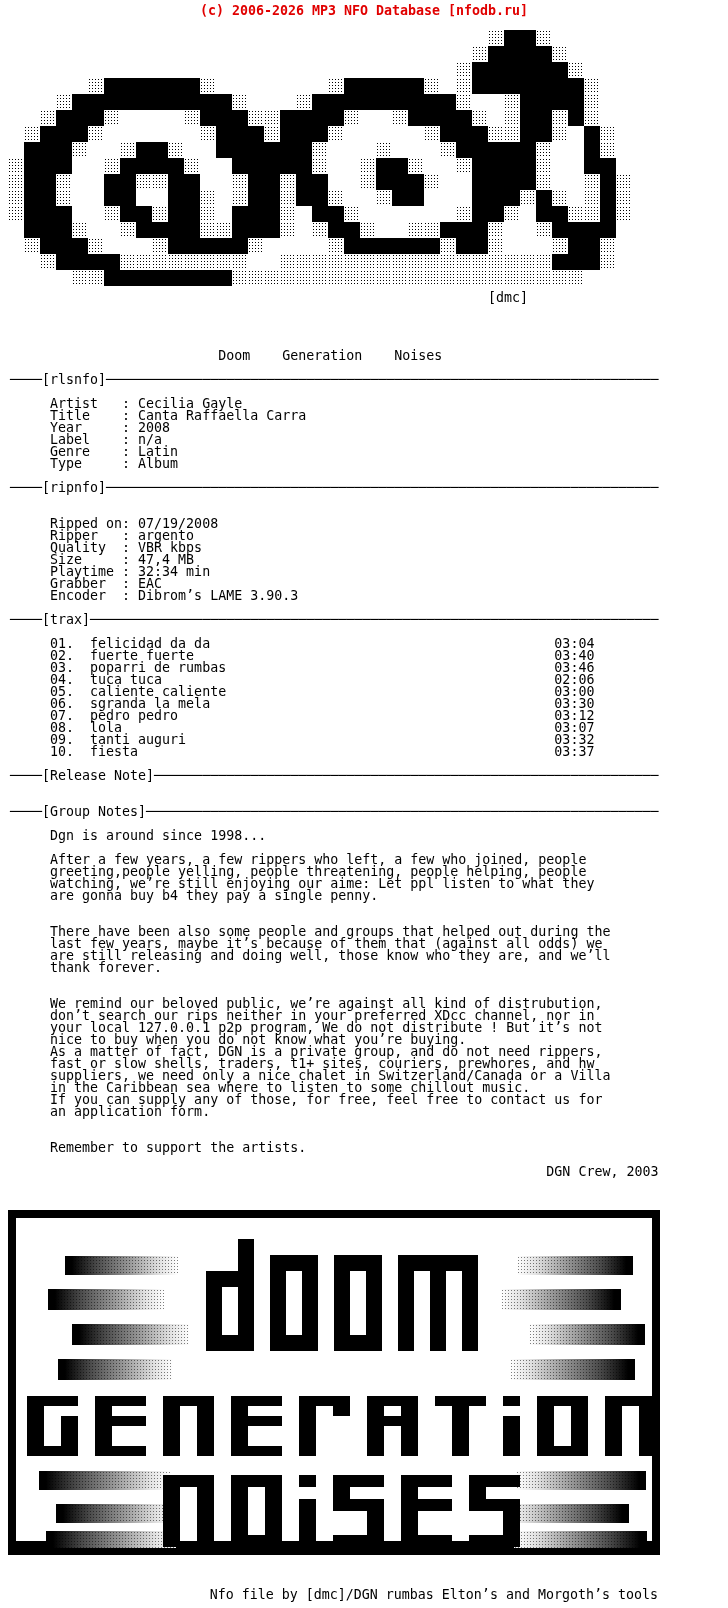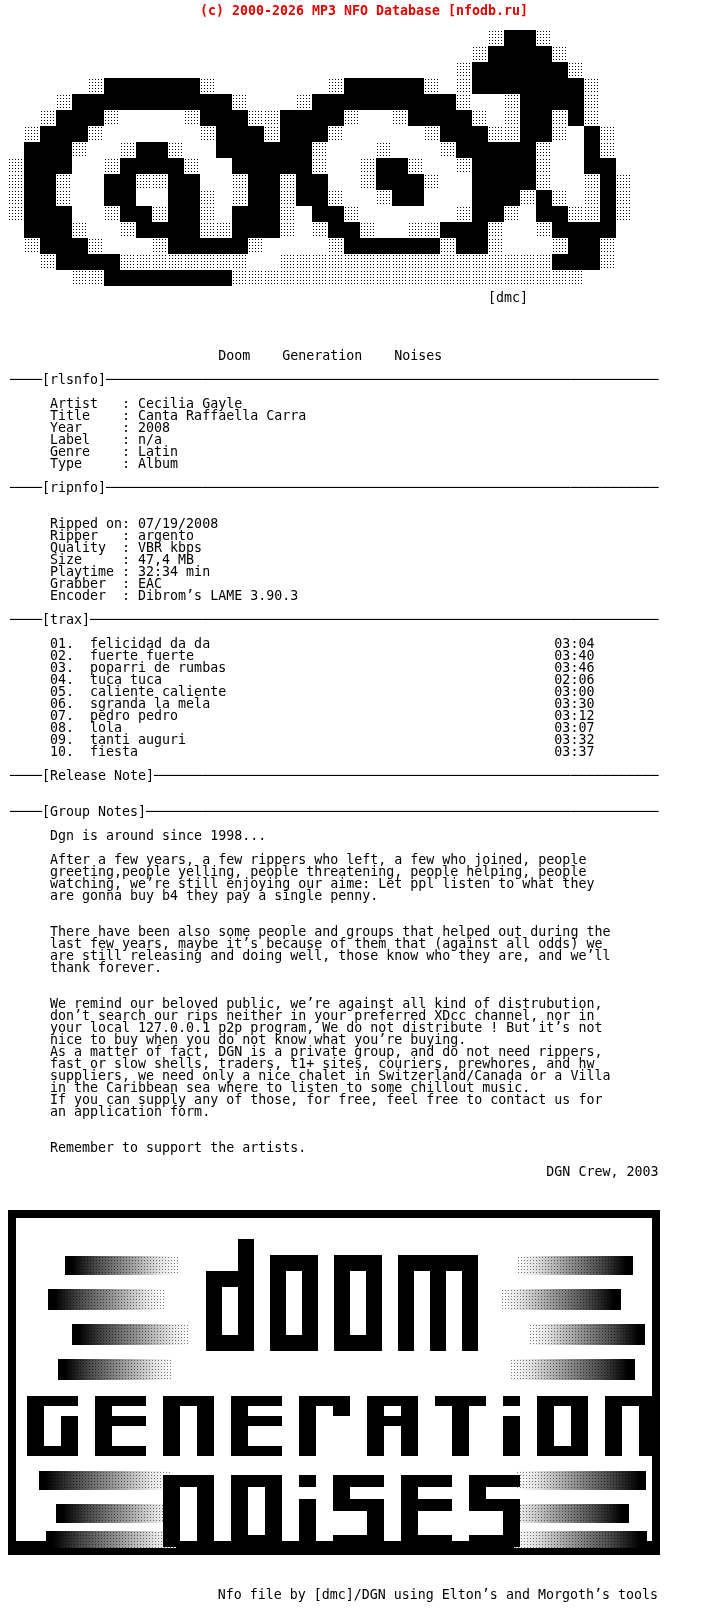--- a/index.html
+++ b/index.html
@@ -58,21 +58,21 @@
   .cellB { position: absolute; background: #000; }
 
   .footer {
     position: absolute; left: 10px; top: 1588px; width: 648px;
     font-size: 13.3px; line-height: 14px; text-align: right; white-space: pre;
   }
 </style>
 </head>
 <body>
 
-<div class="copyright mono" style="color: rgb(225, 0, 0);">(c) 2000-2026 MP3 NFO Database [nfodb.ru]</div>
+<div class="copyright mono" style="color: rgb(225, 0, 0);">(c) 2006-2026 MP3 NFO Database [nfodb.ru]</div>
 
 <div class="top-art">
     <div class="arow">
       <span class="a0"></span>
       <span class="a0"></span>
       <span class="a0"></span>
       <span class="a0"></span>
       <span class="a0"></span>
       <span class="a0"></span>
       <span class="a0"></span>
@@ -1113,13 +1113,13 @@
         <div class="cellB" style="left: 34px; top: 36px; width: 17px; height: 12px;"></div>
         <div class="cellB" style="left: 34px; top: 48px; width: 17px; height: 12px;"></div>
         <div class="cellB" style="left: 34px; top: 60px; width: 17px; height: 12px;"></div>
         <div class="cellB" style="left: 0px; top: 72px; width: 17px; height: 12px;"></div>
         <div class="cellB" style="left: 17px; top: 72px; width: 17px; height: 12px;"></div>
         <div class="cellB" style="left: 34px; top: 72px; width: 17px; height: 12px;"></div>
       </div>
     </div>
   </div>
 
-<div class="footer mono">Nfo file by [dmc]/DGN using Elton’s and Morgoth’s tools</div>
+<div class="footer mono">Nfo file by [dmc]/DGN rumbas Elton’s and Morgoth’s tools</div>
 
 </body></html>

